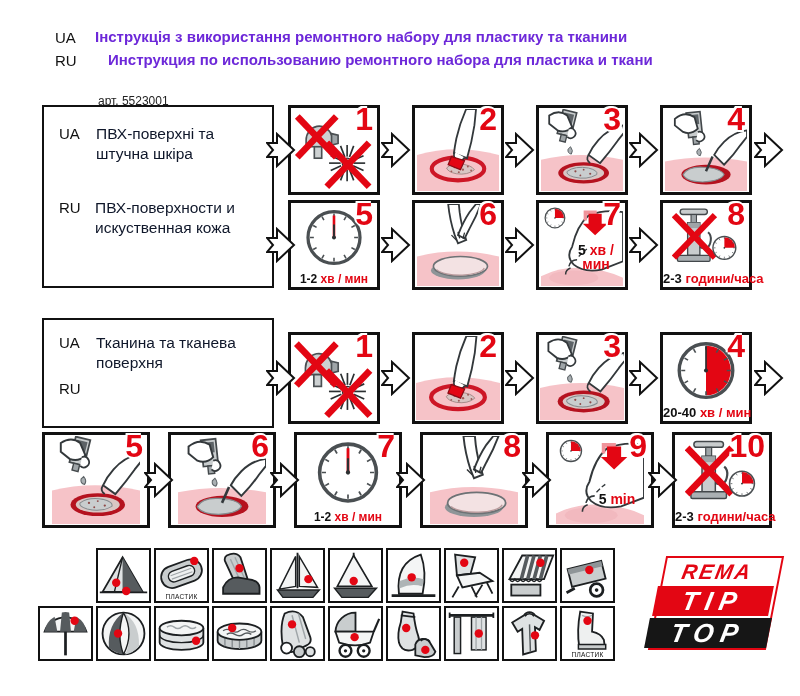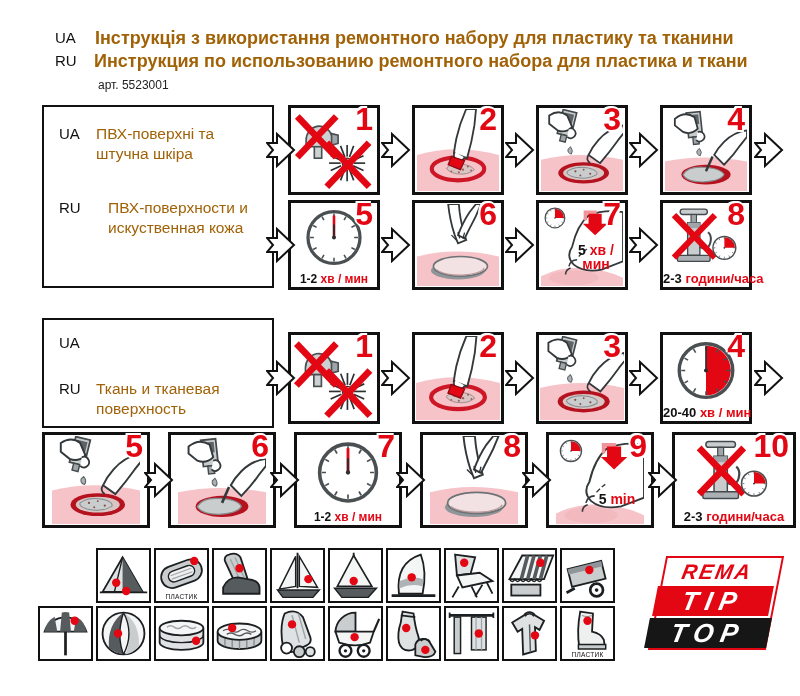--- a/index.html
+++ b/index.html
@@ -2,27 +2,27 @@
 <html><head>
 <meta charset="utf-8">
 <style>
   * { margin:0; padding:0; box-sizing:border-box; }
   html,body { background:#ffffff; }
   body { width:800px; height:696px; font-family:"Liberation Sans", sans-serif; }
   .page { position:relative; width:800px; height:696px; background:#fff; overflow:hidden; }
 
   
   .hdr-code { position:absolute; font-size:15px; color:#111; }
-  .hdr-title { position:absolute; font-size:18px; font-weight:bold; color:#a16207; white-space:nowrap; }
-  .hdr-art { position:absolute; font-size:12px; color:#222; }
+  .hdr-title { position:absolute; font-size:15px; font-weight:bold; color:#6d28d9; white-space:nowrap; }
+  .hdr-art { position:absolute; font-size:12px; color:#222;margin-top:16px; }
 
   
   .panel { position:absolute; border:2.5px solid #111; background:#fff; }
   .mat-code { position:absolute; font-size:15px; color:#111; }
-  .mat-text { position:absolute; font-size:15.5px; color:#a16207; line-height:1.3; width:172px; }
+  .mat-text { position:absolute; font-size:15.5px; color:#0f172a; line-height:1.3; width:172px; }
 
   
   .step { position:absolute; border:3px solid #111; background:#fff; }
   .ic-full { position:absolute; left:1px; top:1px; width:calc(100% - 2px); height:calc(100% - 2px); }
   .ic-clock { position:absolute; left:8px; top:2px; width:calc(100% - 16px); height:calc(100% - 19px); }
   .ic-pump { position:absolute; left:3px; top:2px; width:calc(100% - 6px); height:calc(100% - 16px); }
   .snum { position:absolute; top:-7px; right:4px; font-size:32px; font-weight:bold; color:#e30613;
           text-shadow:-2px 0 0 #fff,2px 0 0 #fff,0 2px 0 #fff,0 -2px 0 #fff,2px 2px 0 #fff,-2px -2px 0 #fff; }
   .time { position:absolute; left:0; right:0; bottom:1px; text-align:center; font-size:12px; font-weight:bold; white-space:nowrap; }
   .time.small { font-size:13px; }
@@ -369,28 +369,28 @@
       <circle cx="28" cy="14" r="4.6" fill="#e30613"></circle>
     </symbol>
   </defs>
 </svg>
 
 <div class="page">
 
   <span class="hdr-code" style="left:55px;top:29px">UA</span>
   <span class="hdr-title" style="left:95px;top:28px">Інструкція з використання ремонтного набору для пластику та тканини</span>
   <span class="hdr-code" style="left:55px;top:52px">RU</span>
-  <span class="hdr-title" style="left:94px;top:51px">Инструкция по использованию ремонтного набора для пластика и ткани</span>
+  <span class="hdr-title" style="left:108px;top:51px">Инструкция по использованию ремонтного набора для пластика и ткани</span>
   <span class="hdr-art" style="left:98px;top:78px">арт. 5523001</span>
 
   <div class="panel" style="left:42px;top:105px;width:232px;height:183px">
     <span class="mat-code" style="left:15px;top:18px">UA</span>
     <span class="mat-text" style="left:52px;top:17px">ПВХ-поверхні та штучна шкіра</span>
     <span class="mat-code" style="left:15px;top:92px">RU</span>
-    <span class="mat-text" style="left:64px;top:91px">ПВХ-поверхности и искуственная кожа</span>
+    <span class="mat-text" style="left:51px;top:91px">ПВХ-поверхности и искуственная кожа</span>
   </div>
 
   <div class="step" style="left:288px;top:105px;width:92px;height:90px">
     <svg class="ic-full" viewBox="0 0 100 100">
         <use href="#s-notools"></use>
       </svg>
     <span class="snum">1</span>
   </div>
   <div class="step" style="left:412px;top:105px;width:92px;height:90px">
     <svg class="ic-full" viewBox="0 0 100 100">
@@ -434,22 +434,22 @@
   <div class="step" style="left:660px;top:200px;width:92px;height:90px">
     <svg class="ic-pump" viewBox="0 0 100 100">
         <use href="#s-nopump"></use>
       </svg>
     <span class="snum">8</span>
     <div class="time small"><span class="v">2-3</span> <span class="u">години/часа</span></div>
   </div>
 
   <div class="panel" style="left:42px;top:318px;width:232px;height:110px">
     <span class="mat-code" style="left:15px;top:14px">UA</span>
+    <span class="mat-text" style="left:52px;top:13px">Тканина та тканева поверхня</span>
     <span class="mat-code" style="left:15px;top:60px">RU</span>
-    <span class="mat-text" style="left:52px;top:59px">Ткань и тканевая поверхность</span>
   </div>
 
   <div class="step" style="left:288px;top:332px;width:92px;height:92px">
     <svg class="ic-full" viewBox="0 0 100 100">
         <use href="#s-notools"></use>
       </svg>
     <span class="snum">1</span>
   </div>
   <div class="step" style="left:412px;top:332px;width:92px;height:92px">
     <svg class="ic-full" viewBox="0 0 100 100">
@@ -496,21 +496,21 @@
       </svg>
     <span class="snum">8</span>
   </div>
   <div class="step" style="left:546px;top:432px;width:108px;height:96px">
     <svg class="ic-full" viewBox="0 0 100 100">
         <use href="#s-press"></use>
       </svg>
     <span class="snum">9</span>
     <div class="time-press" style="width:56px;bottom:18px;right:6px;white-space:nowrap"><span class="v">5</span> <span class="u">min</span></div>
   </div>
-  <div class="step" style="left:672px;top:432px;width:124px;height:96px">
+  <div class="step" style="left:672px;top:432px;width:100px;height:96px">
     <svg class="ic-pump" viewBox="0 0 100 100">
         <use href="#s-nopump"></use>
       </svg>
     <span class="snum">10</span>
     <div class="time small"><span class="v">2-3</span> <span class="u">години/часа</span></div>
   </div>
 
   <svg class="arrow" style="left:266px;top:132px">
       <use href="#s-arrow"></use>
     </svg>

